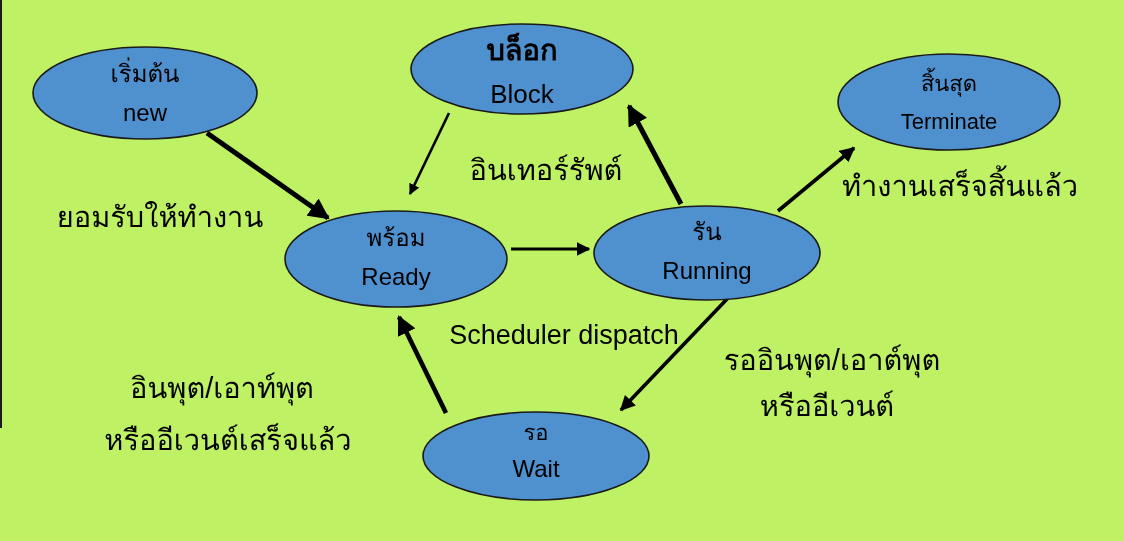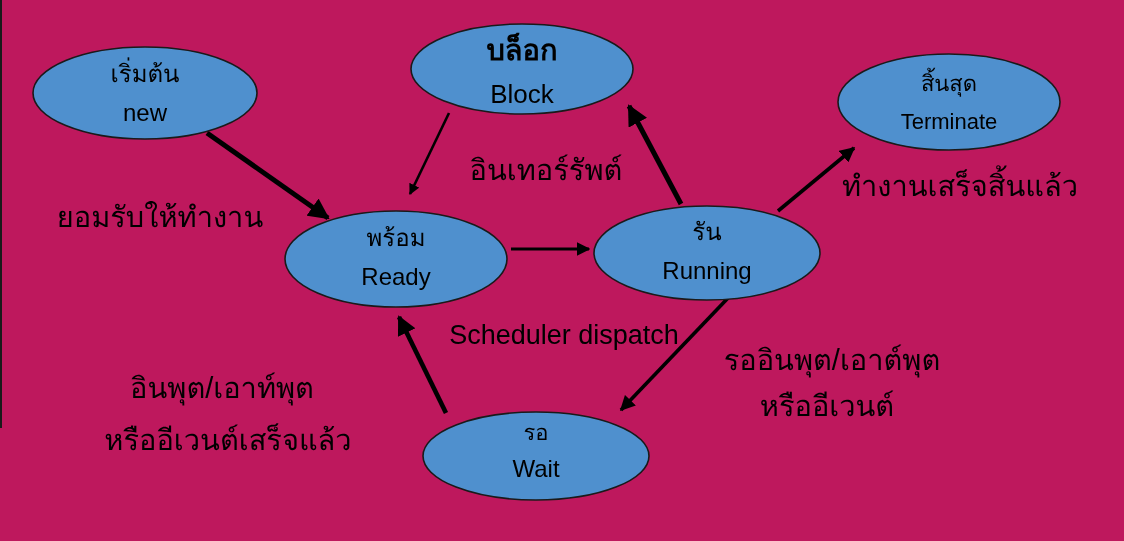--- a/index.html
+++ b/index.html
@@ -4,21 +4,21 @@
 <style>
   html, body {
     margin: 0;
     padding: 0;
     background: #ffffff;
   }
   .page {
     position: relative;
     width: 1124px;
     height: 541px;
-    background: #be185d;
+    background: #bef264;
     overflow: hidden;
     font-family: "Liberation Sans", "DejaVu Sans", sans-serif;
   }
   svg.diagram {
     position: absolute;
     top: 0;
     left: 0;
   }
   .node-ellipse {
     stroke: #1a1a1a;

